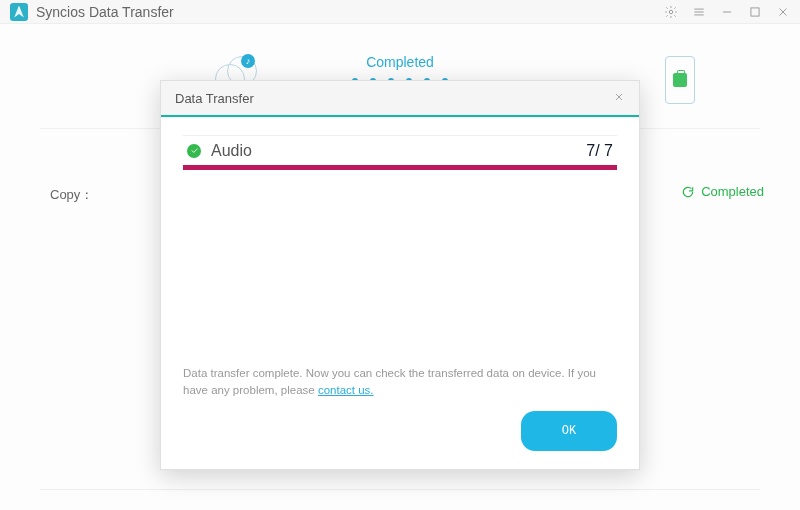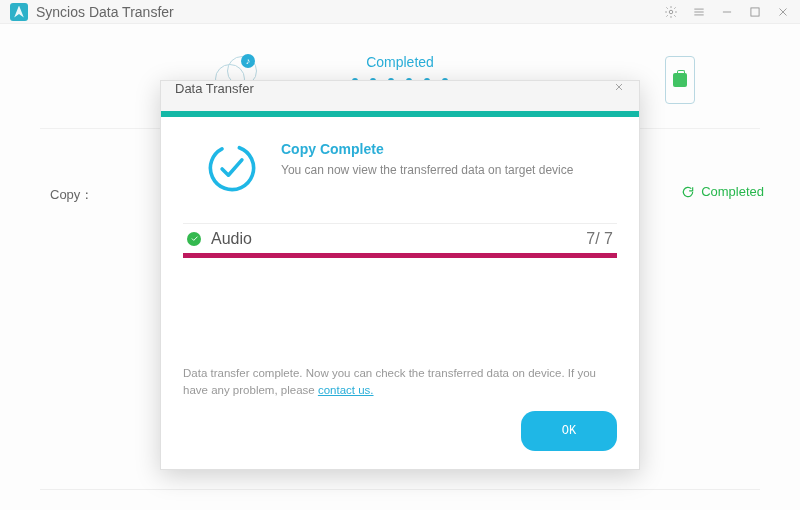--- a/index.html
+++ b/index.html
@@ -37,37 +37,37 @@
     .side-right { position: absolute; right: 36px; top: 148px; font-size: 13px; color: #27b74d; display:flex; align-items:center; gap:6px;}
     .side-right svg { width:14px; height:14px; stroke:#27b74d; fill:none; stroke-width:2;}
     .bg-bot-line { position:absolute; left:40px; right:40px; bottom:20px; height:1px; background:#eee; }
 
     
     .modal {
       position: absolute; left: 160px; top: 80px; width: 480px; height: 390px;
       background: #fff; border: 1px solid #e0e0e0; box-shadow: 0 6px 24px rgba(0,0,0,0.18);
     }
     .modal-head {
-      height: 36px; background: #f5f5f5; border-bottom: 6px solid #14b8a6;
-      display:flex; padding: 0 14px; font-size: 13px; color:#555;
+      height: 36px; background: #f5f5f5; border-bottom: 2px solid #14b8a6;
+      display:flex; align-items:center; padding: 0 14px; font-size: 13px; color:#555;
     }
     .modal-head .close { margin-left:auto; cursor:pointer; }
     .modal-head svg { width:12px; height:12px; stroke:#888; stroke-width:1.5; fill:none; }
 
     .hero { display:flex; gap: 22px; padding: 24px 24px 10px 44px; }
     .hero-icon { width: 54px; height: 54px; position: relative; }
     .hero-icon svg { width: 54px; height: 54px; }
     .hero-text h3 { color: #2aaed8; font-size: 14px; font-weight: 600; margin-bottom: 6px; }
     .hero-text p { color: #888; font-size: 12px; }
 
     .list { margin: 18px 22px 0; border-top:1px solid #eee; }
     .row { display:flex; align-items:center; height: 34px; border-bottom:5px solid #be185d; font-size: 16px; color:#555; padding: 0 4px; text-align: right;}
     .row .chk { width:14px; height:14px; border-radius:50%; background:#34b94f; margin-right:10px; display:inline-flex; align-items:center;justify-content:center;}
     .row .chk svg { width:9px; height:9px; stroke:#fff; stroke-width:2.4; fill:none;}
-    .row .count { margin-left:auto; color:#737373; }
+    .row .count { margin-left:auto; color:#0f172a; }
 
     .footer { position:absolute; left:22px; right:22px; bottom: 18px; }
     .footer-text { font-size: 11.5px; color:#999; line-height:1.5; margin-bottom: 12px; }
     .footer-text a { color:#2aaed8; text-decoration: underline; cursor:pointer; }
     .ok-btn { float:right; width: 96px; height: 40px; border:none; border-radius: 14px; background:#1fb7e6; color:#fff; font-size:12px; cursor:pointer;font-family:Liberation Mono, monospace; }
   </style>
 </head>
 <body>
 
 <div class="titlebar">
@@ -137,32 +137,20 @@
 <div class="modal">
   <div class="modal-head">
     <span>Data Transfer</span>
     <span class="close">
       <svg viewBox="0 0 24 24">
           <path d="M6 6l12 12M18 6L6 18"></path>
         </svg>
     </span>
   </div>
 
-  <div class="hero">
-    <div class="hero-icon">
-      <svg viewBox="0 0 60 60">
-        <circle cx="30" cy="30" r="24" stroke="#1fb7e6" stroke-width="4" fill="none" stroke-dasharray="130 40" stroke-linecap="round" transform="rotate(-70 30 30)"></circle>
-        <path d="M19 31 l7 7 l15 -17" stroke="#1fb7e6" stroke-width="4" fill="none" stroke-linecap="round" stroke-linejoin="round"></path>
-      </svg>
-    </div>
-    <div class="hero-text">
-      <h3>Copy Complete</h3>
-      <p>You can now view the transferred data on target device</p>
-    </div>
-  </div>
 
   <div class="list">
     <div class="row">
       <span class="chk">
           <svg viewBox="0 0 24 24">
             <path d="M5 12l5 5L20 7"></path>
           </svg>
         </span>
       <span>Audio</span>
       <span class="count">7/ 7</span>

